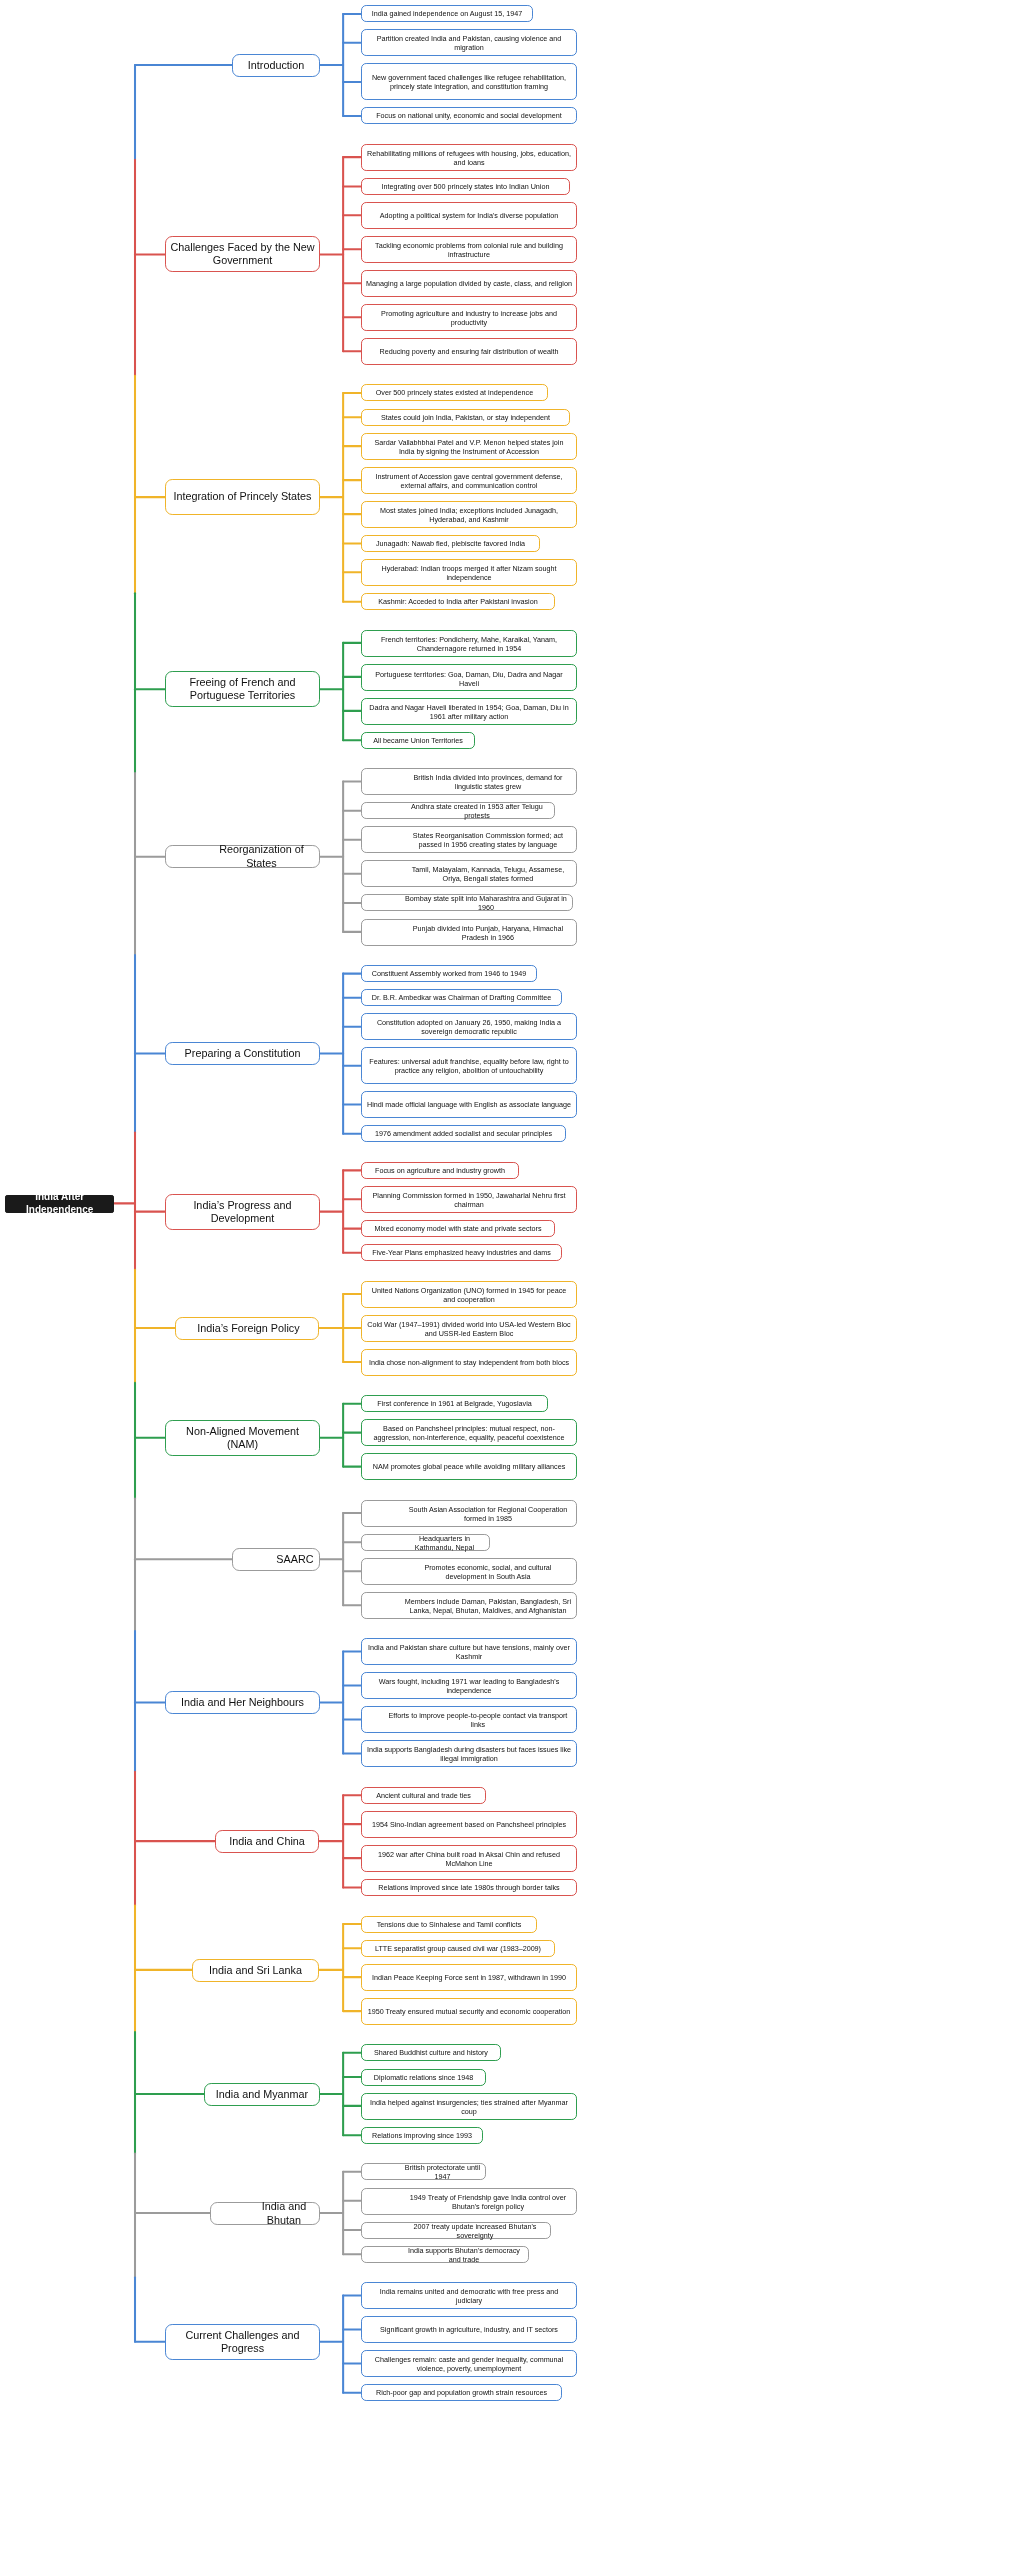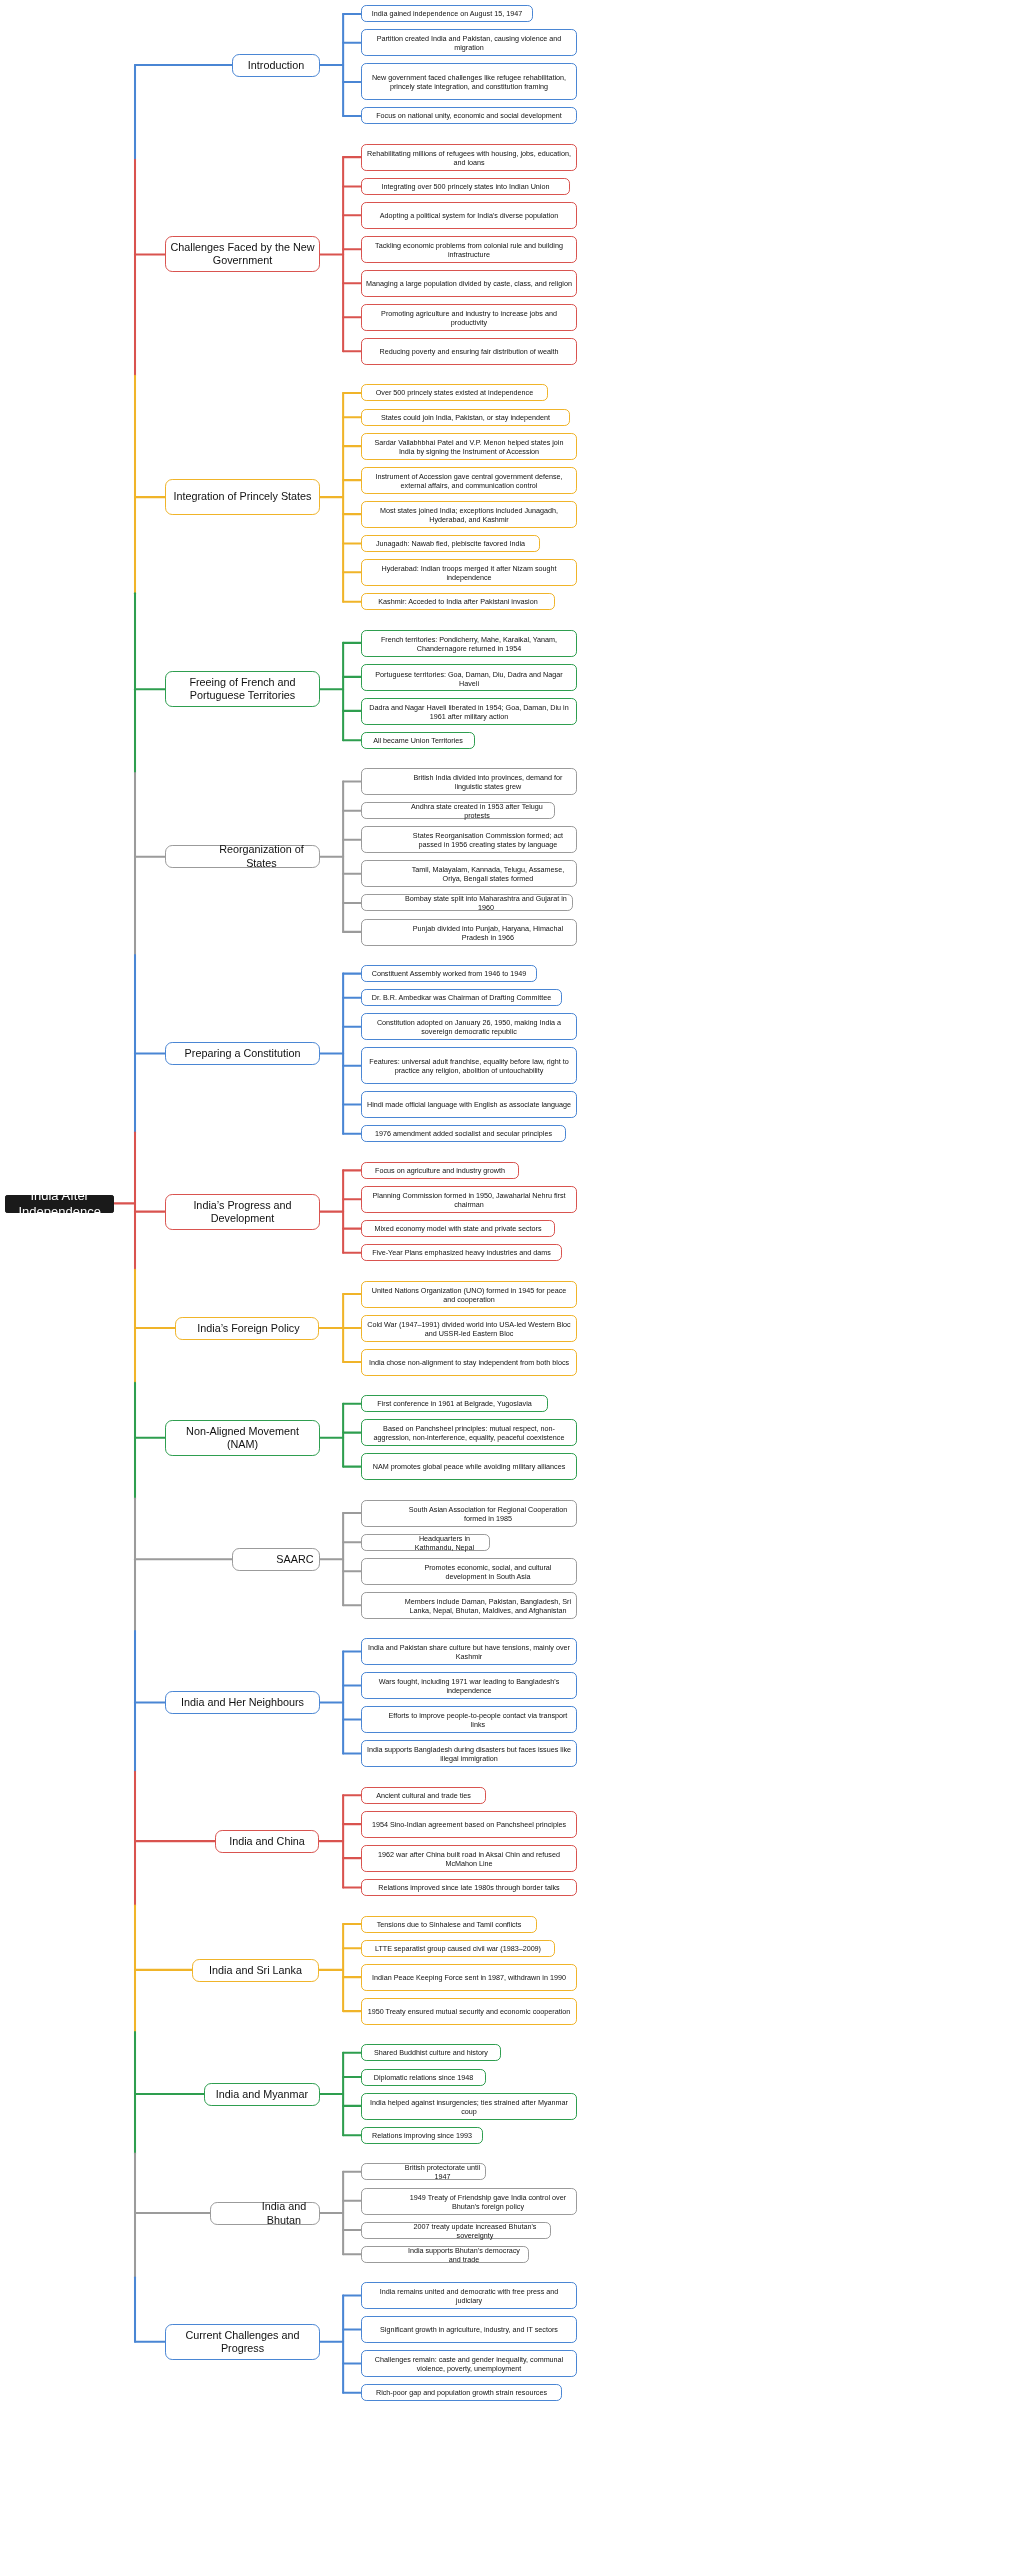--- a/index.html
+++ b/index.html
@@ -31,22 +31,22 @@
     justify-content: center;
     text-align: center;
     line-height: 1.25;
     padding: 2.1px 4.1px;
     z-index: 3;
   }
   .node.root {
     background: #1a1a1a;
     color: #ffffff;
     border: 1px solid #1a1a1a;
-    font-size: 13px;
-    font-weight: 400;
+    font-size: 10px;
+    font-weight: 700;
     border-radius: 2.1px;
     padding: 3.1px 5.2px;
   }
   .node.branch {
     font-size: 10.8px;
     border-width: 1.5px;
     border-style: solid;
     border-radius: 7.2px;
   }
   .node.leaf {

